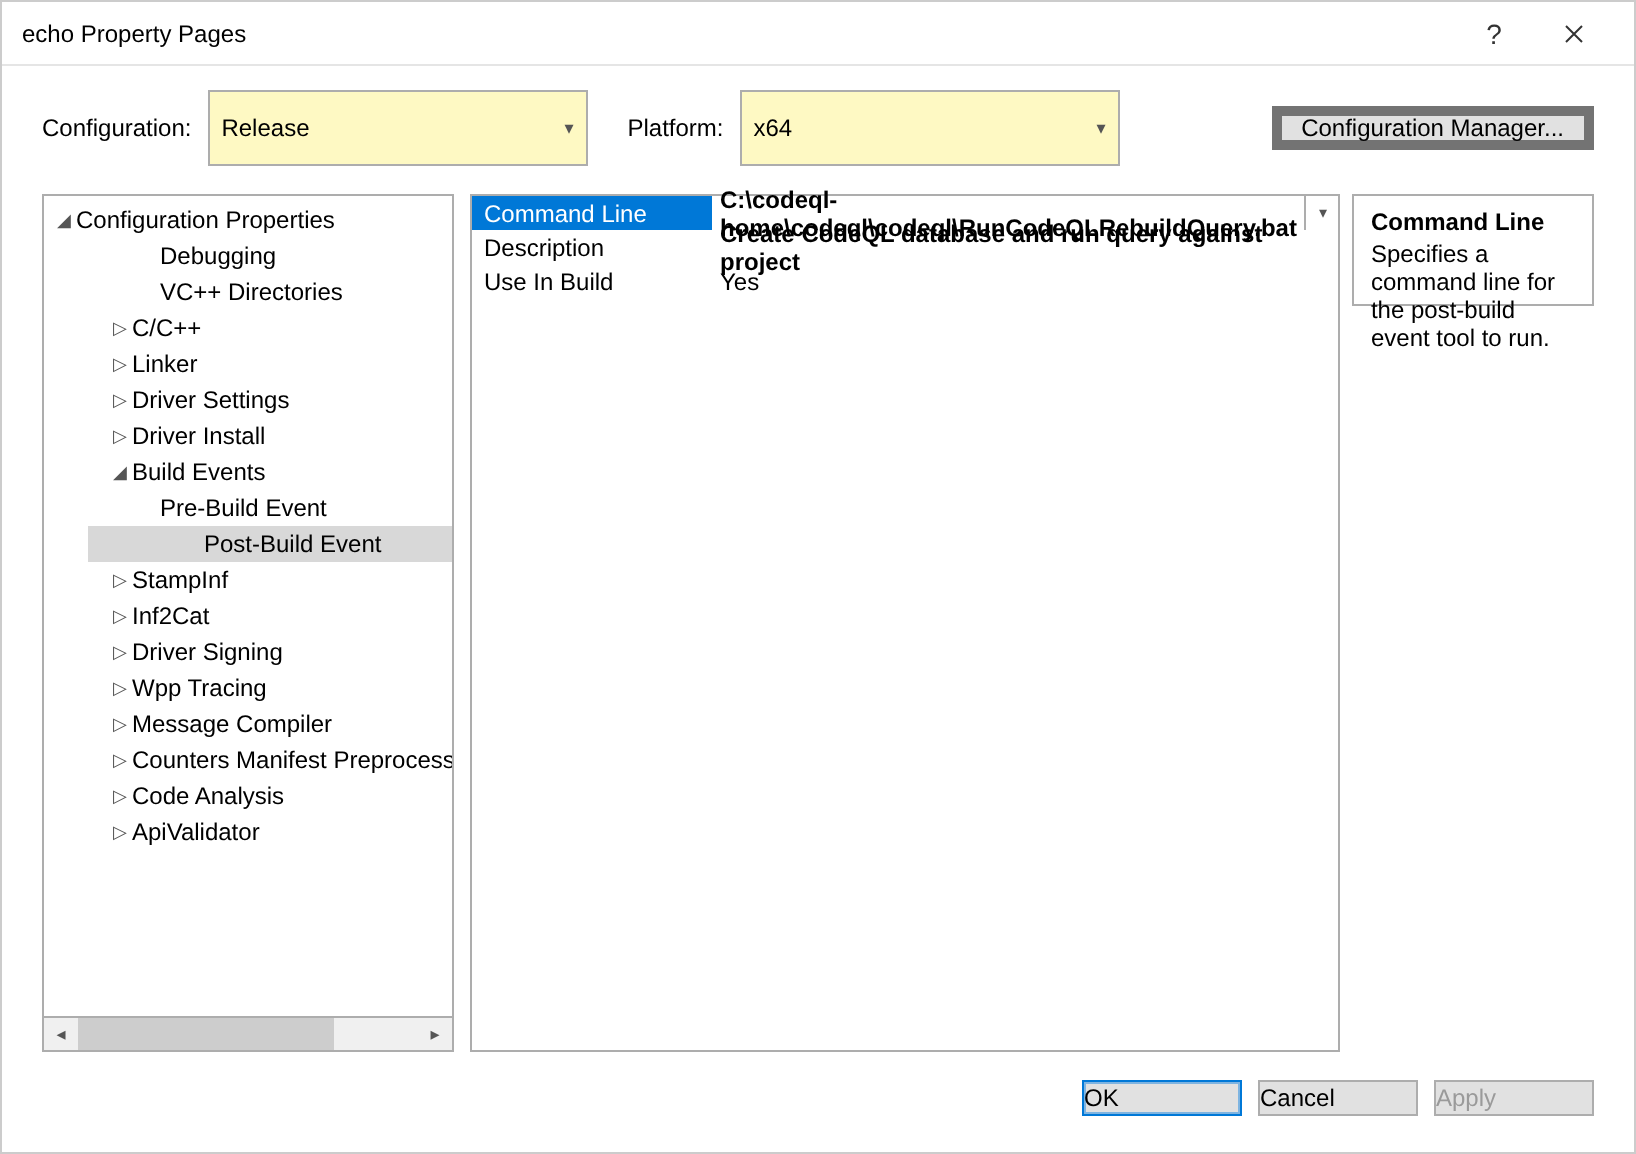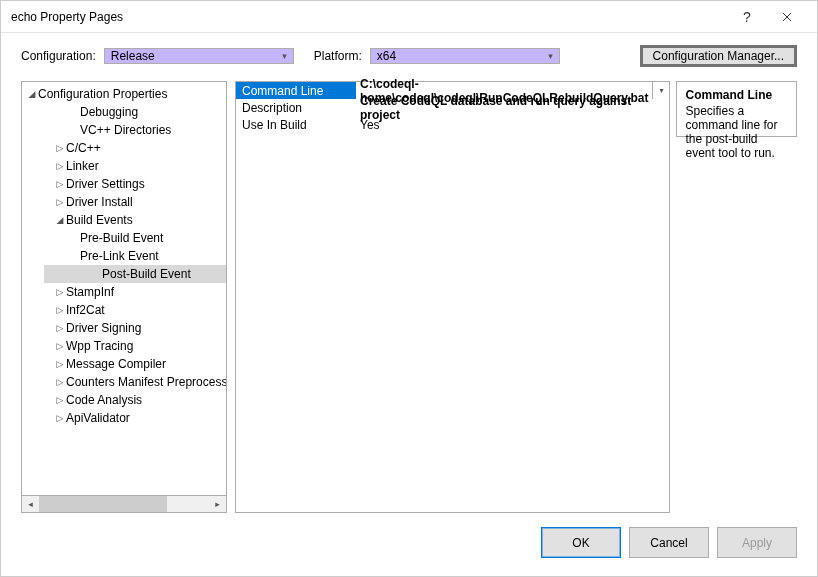--- a/index.html
+++ b/index.html
@@ -40,35 +40,35 @@
   }
   .config-row {
     display: flex;
     align-items: center;
     gap: 8px;
     padding: 12px 20px 14px 20px;
   }
   .config-row label { font-size: 12px; }
   .select {
     border: 1px solid #adadad;
-    background: #c4b5fd;
-    height: 16px;
+    background: #fef9c3;
+    height: 38px;
     display: flex;
     align-items: center;
     padding: 0 6px;
     position: relative;
     font-size: 12px;
   }
   .select .caret {
     margin-left: auto;
     font-size: 9px;
     color: #555;
   }
   .btn {
-    border: 3px solid #737373;
+    border: 5px solid #737373;
     background: #e1e1e1;
     height: 22px;
     padding: 0 10px;
     display: inline-flex;
     align-items: center;
     font-size: 12px;
     cursor: pointer;
   }
   .body {
     flex: 1;
@@ -189,26 +189,26 @@
   .desc-box .dtitle { font-weight: 700; font-size: 12px; }
   .desc-box .dtext { font-size: 12px; margin-top: 2px; }
   .footer {
     display: flex;
     justify-content: flex-end;
     gap: 8px;
     padding: 0 20px 18px 20px;
   }
   .ftr-btn {
     width: 80px;
-    height: 31px;
+    height: 18px;
     border: 1px solid #adadad;
     background: #e1e1e1;
     display: inline-flex;
     align-items: center;
-    justify-content: center;
+    justify-content: flex-start;
     font-size: 12px;
     cursor: pointer;
   }
   .ftr-btn.primary { border: 1px solid #0078d7; background: #e1e1e1; box-shadow: inset 0 0 0 1px #7eb4e1; }
   .ftr-btn.disabled { color: #9a9a9a; }
 </style>
 </head>
 <body>
 
 <div class="window">
@@ -273,24 +273,20 @@
               <span>Driver Install</span>
             </div>
             <div class="tree-item" style="padding-left: 32px;">
               <span class="exp">◢</span>
               <span>Build Events</span>
             </div>
             <div class="tree-item" style="padding-left: 46px;">
               <span class="exp"></span>
               <span>Pre-Build Event</span>
             </div>
-            <div class="tree-item" style="padding-left: 46px;">
-              <span class="exp"></span>
-              <span>Pre-Link Event</span>
-            </div>
             <div class="tree-item selected" style="padding-left: 46px; margin-left: 22px;">
               <span class="exp"></span>
               <span>Post-Build Event</span>
             </div>
             <div class="tree-item" style="padding-left: 32px;">
               <span class="exp">▷</span>
               <span>StampInf</span>
             </div>
             <div class="tree-item" style="padding-left: 32px;">
               <span class="exp">▷</span>

